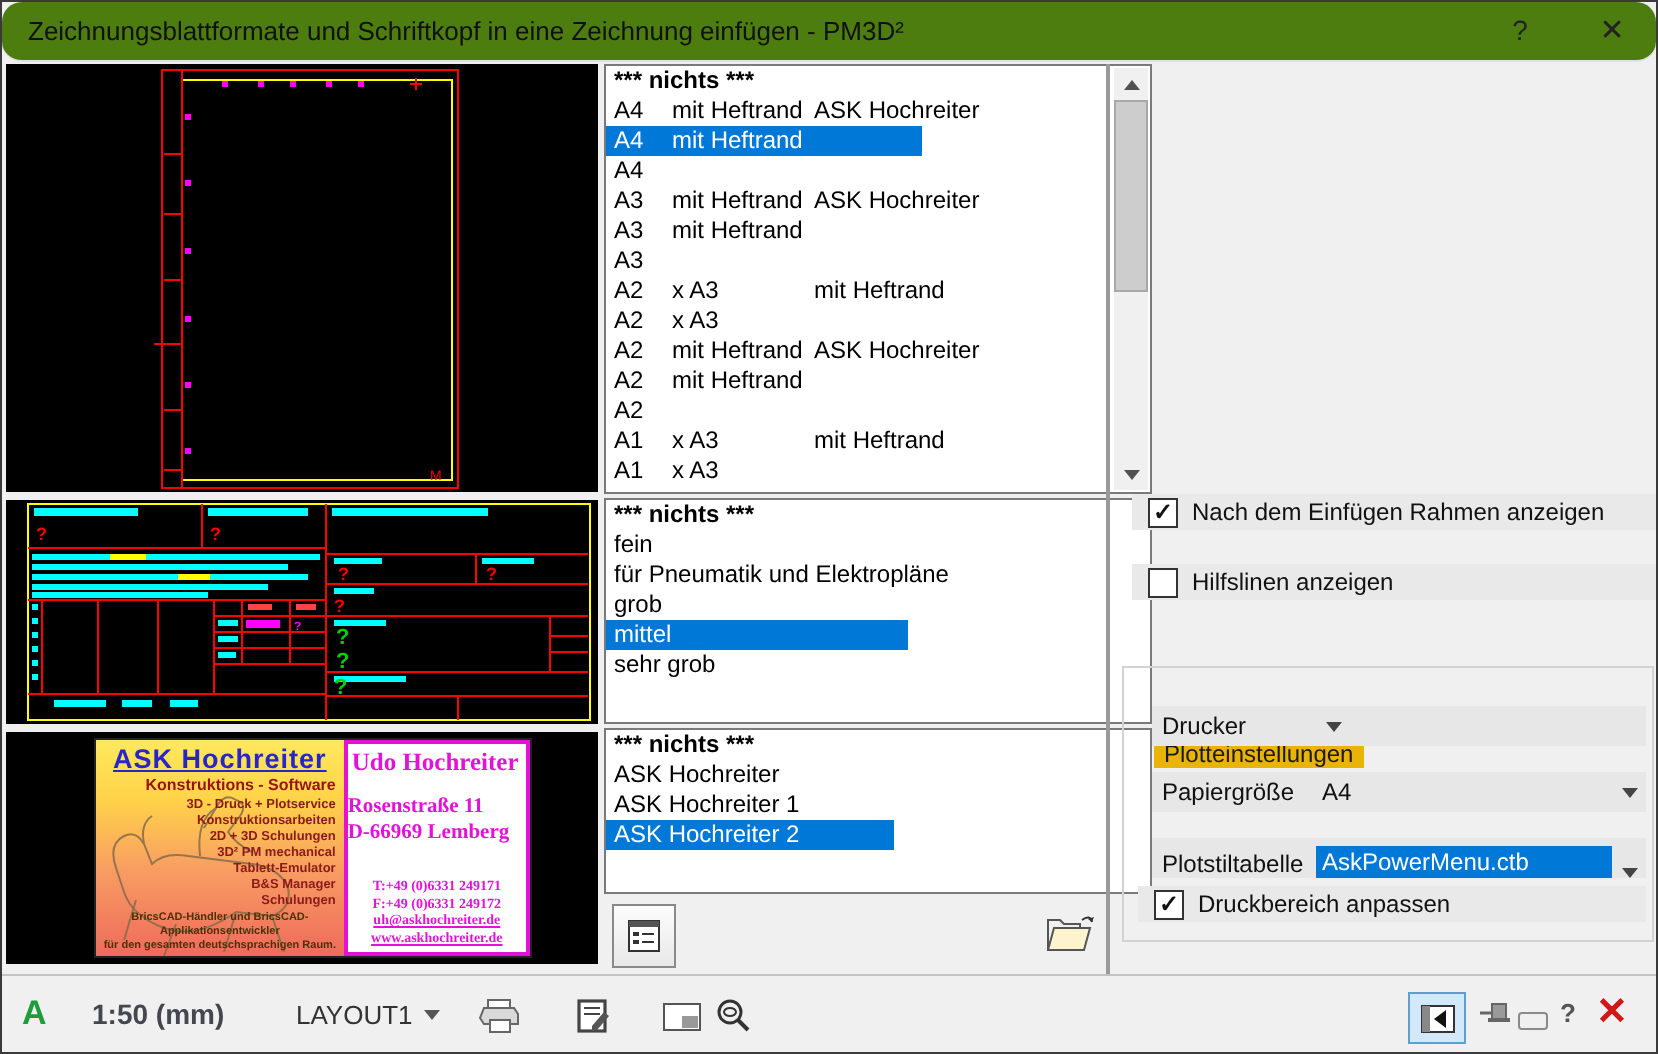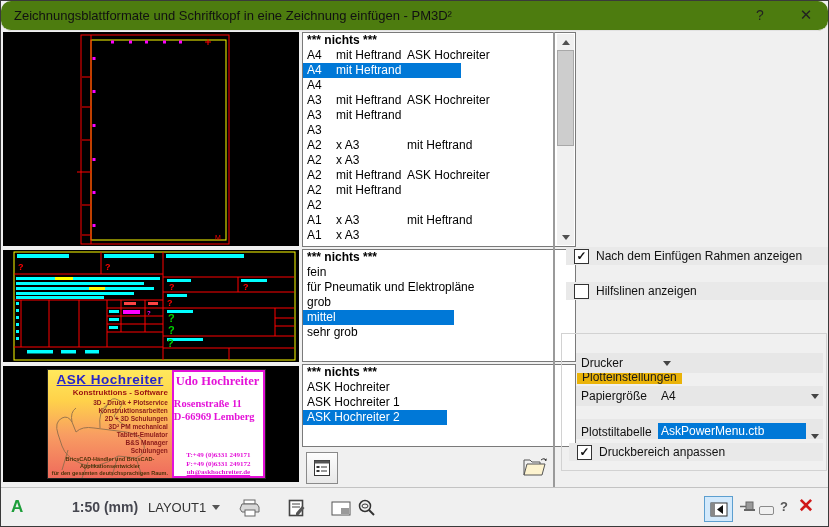--- a/index.html
+++ b/index.html
@@ -19,21 +19,21 @@
   .logo-left{position:relative;width:125px;height:100%;background:linear-gradient(180deg,#ffe95c 0%,#ffd24a 28%,#f89d62 60%,#ef6a5c 100%);overflow:hidden;}
   .ask{position:relative;font-weight:bold;font-size:13.5px;color:#2726c8;text-decoration:underline;text-align:center;margin-top:2px;letter-spacing:.5px;z-index:2;}
   .ksw{position:relative;font-weight:bold;font-size:8px;color:#9b1111;text-align:right;padding-right:4px;margin-top:1px;z-index:2;}
   .svc{position:relative;margin-top:2px;z-index:2;}
   .svc div{font-weight:bold;font-size:6.5px;line-height:8px;color:#8b1a1a;text-align:right;padding-right:4px;}
   .lfoot{position:absolute;bottom:1px;left:0;width:100%;text-align:center;font-weight:bold;font-size:5.5px;line-height:7px;color:#4a3208;z-index:2;}
   .horse{position:absolute;left:0;top:22px;z-index:1;opacity:.85;}
   .logo-right{position:relative;width:94px;height:100%;background:#fff;border:2px solid #e412d8;box-sizing:border-box;color:#e412d8;font-family:"Liberation Serif",serif;overflow:hidden;}
   .lr-name{font-weight:bold;font-size:12.5px;margin:2px 1px 8px 2px;}
   .lr-addr{font-weight:bold;font-size:10.5px;line-height:13px;margin-left:0;}
-  .lr-tel{font-weight:bold;font-size:7px;line-height:8.5px;margin-top:28px;text-align:center;}
+  .lr-tel{font-weight:bold;font-size:7px;line-height:8.5px;margin-top:16px;text-align:center;}
   .lr-tel .u{text-decoration:underline;}
   
   .listbox{position:absolute;left:301px;width:274px;background:#fff;border:1px solid #7a7a7a;box-sizing:border-box;font-size:12px;overflow:hidden;}
   #format-list{top:31px;height:215px;}
   #weight-list{top:248px;height:113px;}
   #tb-list{top:363px;height:83px;}
   .lrow{height:15px;line-height:15px;padding-left:4px;white-space:pre;color:#000;}
   .lrow.hdr{font-weight:bold;}
   .lrow.sel{background:#0078d7;color:#fff;box-sizing:border-box;}
   #format-list .lrow.sel{width:158px;}
@@ -66,21 +66,21 @@
   .crow{position:absolute;left:575px;width:247px;height:20px;background:#e7e7e7;display:flex;align-items:center;font-size:12px;color:#111;}
   #row-printer{top:352px;} #row-paper{top:385px;} #row-plot{top:418px;align-items:flex-end;}
   .clabel{flex:none;width:77px;padding-left:5px;}
   .cvalue{flex:1;padding-left:3px;height:16px;line-height:16px;}
   .cvalue.hl{background:#0078d7;color:#fff;}
   .carrow{flex:none;width:17px;display:flex;justify-content:center;}
   .tri-sm{width:0;height:0;border-left:4px solid transparent;border-right:4px solid transparent;border-top:5px solid #444;}
   
   .statusbar{position:absolute;left:0;top:486px;width:829px;height:41px;background:#f0f0f0;border-top:1px solid #c3c3c3;box-sizing:border-box;}
   .sa{position:absolute;left:10px;top:9px;font-weight:bold;font-size:17px;color:#1d9e3a;}
-  .scale{position:absolute;left:45px;top:11px;font-weight:bold;font-size:14px;color:#45464f;margin-left:26px;}
+  .scale{position:absolute;left:45px;top:11px;font-weight:bold;font-size:14px;color:#45464f;}
   .layout{position:absolute;left:147px;top:12px;font-size:13px;color:#333;display:flex;align-items:center;gap:6px;}
   .layout .tri-sm{border-top-color:#555;}
   .sb-icon{position:absolute;top:10px;}
   #ic-print{left:238px;} #ic-edit{left:285px;} #ic-window{left:330px;top:13px;} #ic-zoom{left:355px;}
   .toggle-btn{position:absolute;left:703px;top:8px;width:29px;height:26px;background:#d3e9fb;border:1px solid #5c9fd0;box-sizing:border-box;display:flex;align-items:center;justify-content:center;}
   #ic-pin{position:absolute;left:738px;top:11px;}
   .dash-ic{position:absolute;left:758px;top:18px;width:13px;height:7px;border:1px solid #8a8a8a;border-radius:2px;}
   .sb-help{position:absolute;left:779px;top:11px;font-size:13px;font-weight:bold;color:#555;}
   .sb-close{position:absolute;left:797px;top:6px;font-size:19px;font-weight:bold;color:#d01818;}
 </style>

